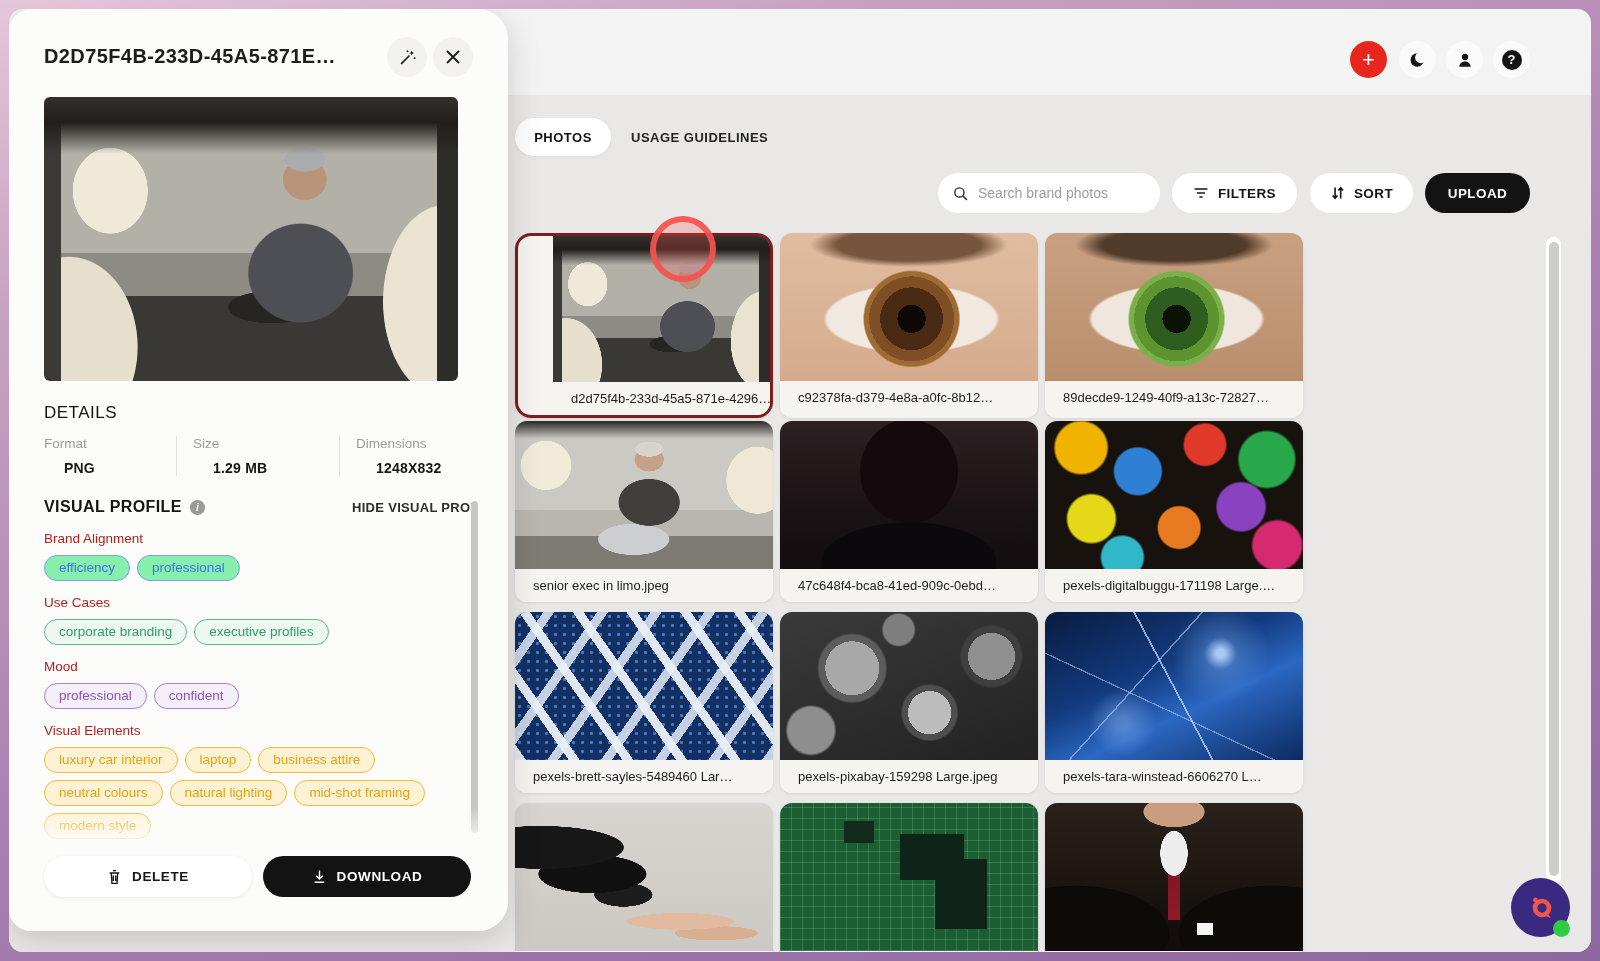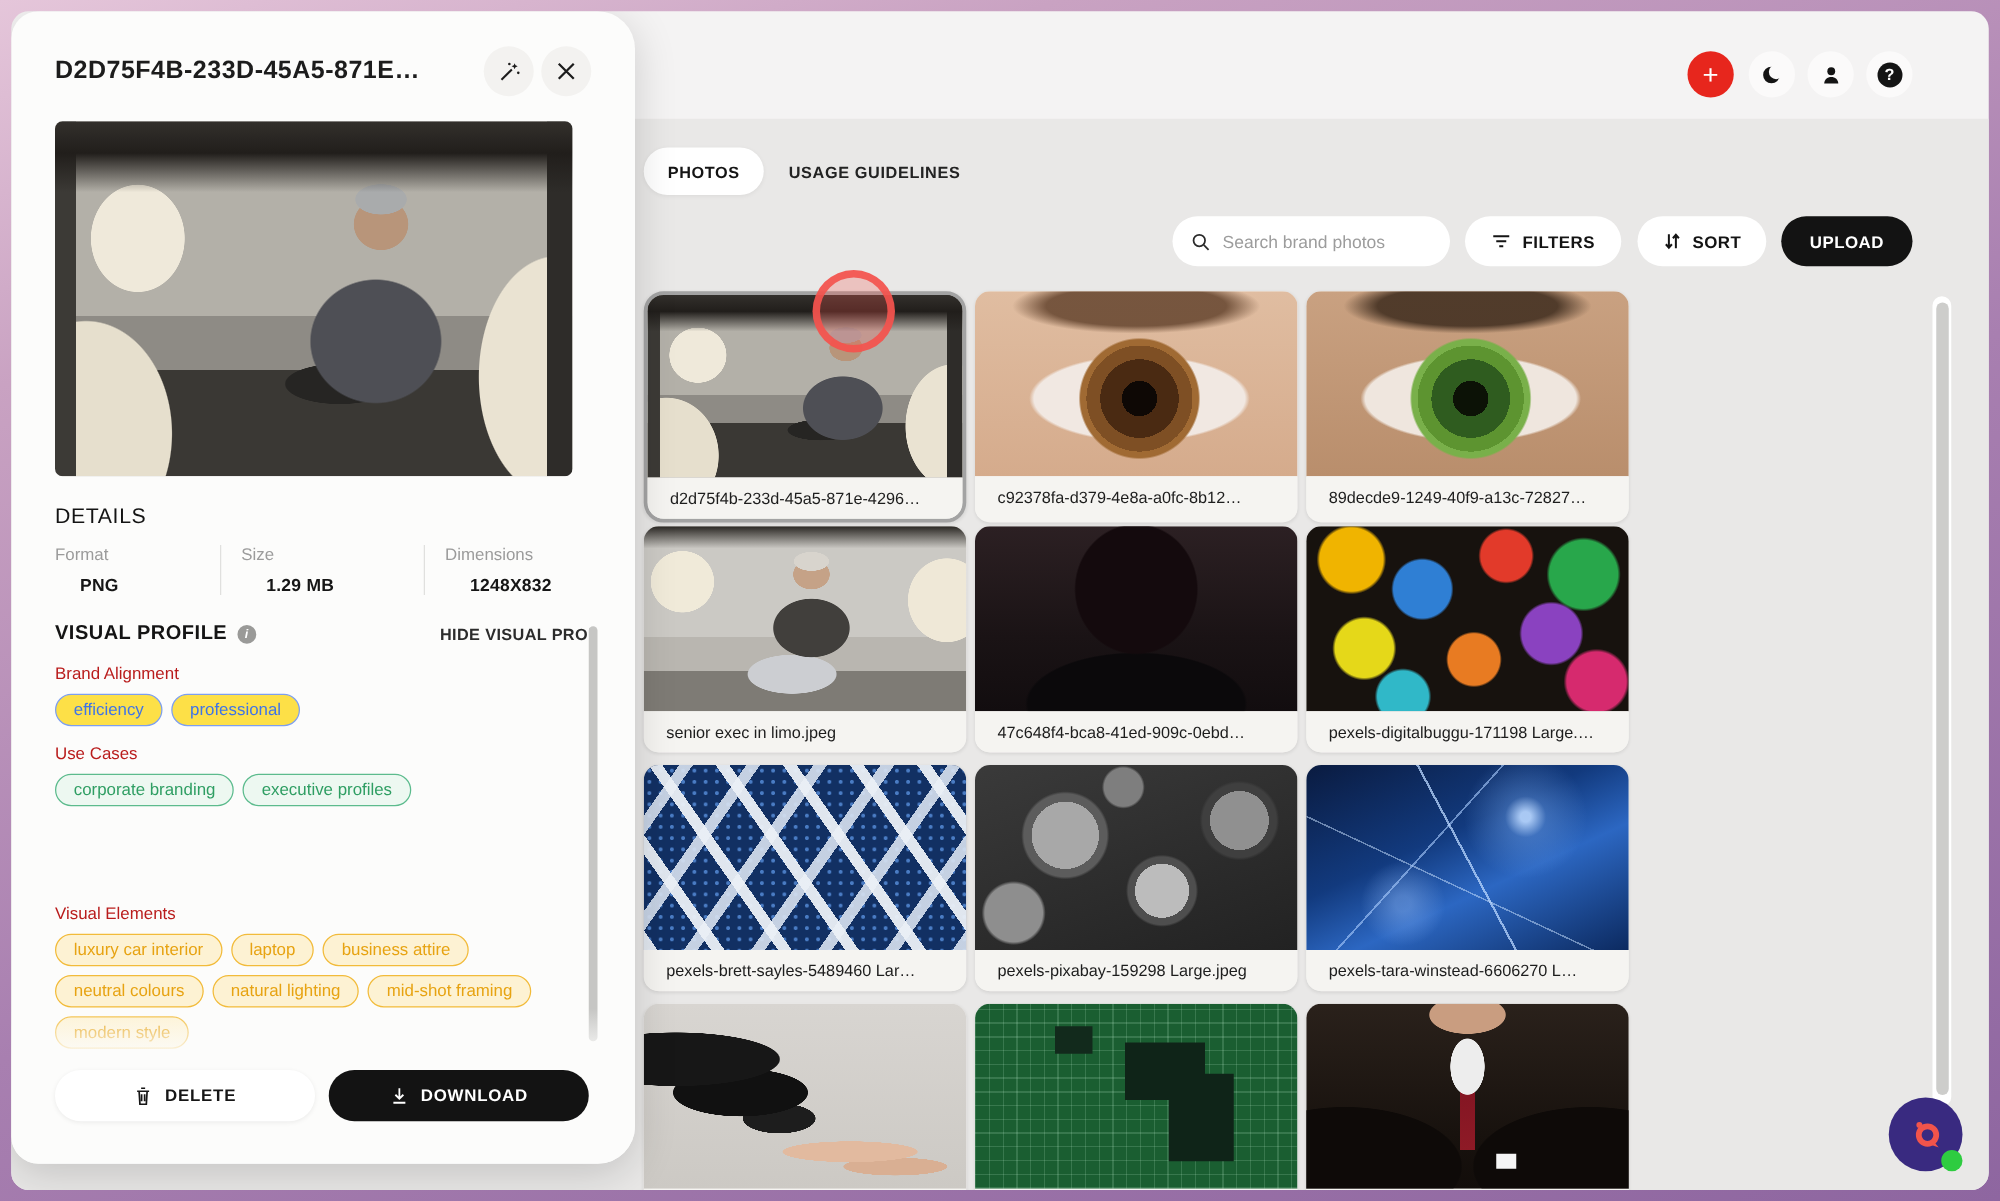--- a/index.html
+++ b/index.html
@@ -59,21 +59,21 @@
     width:122px; white-space:nowrap; overflow:hidden; cursor:pointer;
   }
 
   .tag-group { position:absolute; left:35px; width:415px; }
   .tg-1 { top:522px; } .tg-2 { top:586px; } .tg-3 { top:650px; } .tg-4 { top:714px; }
   .tg-label { font-size:13.5px; color:#b91c1c; margin-bottom:9px; }
   .tags { display:flex; flex-wrap:wrap; gap:7px; }
   .tag {
     font-size:13.5px; padding:4px 14px 5px; border-radius:15px; white-space:nowrap; cursor:default;
   }
-  .tag.blue   { color:#3f74e8; border:1px solid #7d9ff0; background:#fde047; }
+  .tag.blue   { color:#3f74e8; border:1px solid #7d9ff0; background:#86efac; }
   .tag.green  { color:#2f9e63; border:1px solid #5cbb8d; background:#edf8f1; }
   .tag.purple { color:#8a55c0; border:1px solid #ab7fd4; background:#f5effb; }
   .tag.amber  { color:#e7a312; border:1px solid #f2bb3a; background:#fdf2d3; }
 
   .drawer-fade { position:absolute; left:0; right:0; top:798px; height:40px;
     background:linear-gradient(rgba(252,252,251,0), #fcfcfb); pointer-events:none; }
   .drawer-actions { position:absolute; left:0; right:0; top:838px; height:84px; background:#fcfcfb; }
   .action-btn {
     position:absolute; top:9px; height:41px; width:208px; border-radius:21px; border:none;
     display:flex; align-items:center; justify-content:center; gap:10px;
@@ -129,21 +129,21 @@
   .sort-btn { left:1301px; width:103px; }
   .upload-btn { left:1416px; width:105px; background:#131313; color:#fff; }
 
   
   .grid-row { position:absolute; left:506px; display:flex; gap:7px; }
   .row-1 { top:224px; } .row-2 { top:412px; } .row-3 { top:603px; } .row-4 { top:794px; }
   .tile {
     width:258px; border-radius:12px; overflow:hidden; background:#f5f4f1;
     box-shadow:0 1px 3px rgba(0,0,0,.09); cursor:pointer; flex:none;
   }
-  .tile.selected { border:3px solid #a3a3a3; border-radius:16px; }
+  .tile.selected { border:3px solid #7f1d1d; border-radius:16px;padding-left:35px; }
   .ph { height:148px; }
   .tile.selected .ph { height:146px; }
   .cap {
     height:33px; display:flex; align-items:center; padding:0 18px;
     font-size:13px; color:#1d1d1d; background:#f5f4f1;
     white-space:nowrap; overflow:hidden; text-overflow:ellipsis;
   }
 
   
   .click-ring {
@@ -432,20 +432,27 @@
           <span class="tag blue">professional</span>
         </div>
       </div>
       <div class="tag-group tg-2">
         <div class="tg-label">Use Cases</div>
         <div class="tags">
           <span class="tag green">corporate branding</span>
           <span class="tag green">executive profiles</span>
         </div>
       </div>
+      <div class="tag-group tg-3">
+        <div class="tg-label">Mood</div>
+        <div class="tags">
+          <span class="tag purple">professional</span>
+          <span class="tag purple">confident</span>
+        </div>
+      </div>
       <div class="tag-group tg-4">
         <div class="tg-label">Visual Elements</div>
         <div class="tags">
           <span class="tag amber">luxury car interior</span>
           <span class="tag amber">laptop</span>
           <span class="tag amber">business attire</span>
           <span class="tag amber">neutral colours</span>
           <span class="tag amber">natural lighting</span>
           <span class="tag amber">mid-shot framing</span>
           <span class="tag amber">modern style</span>

